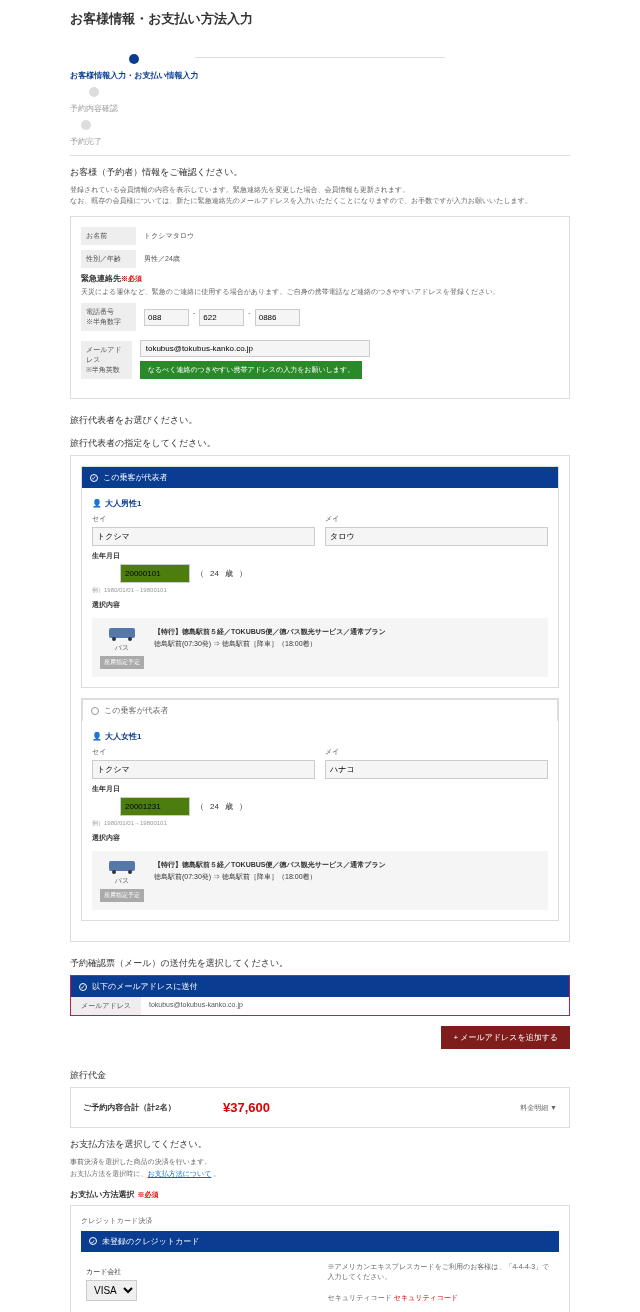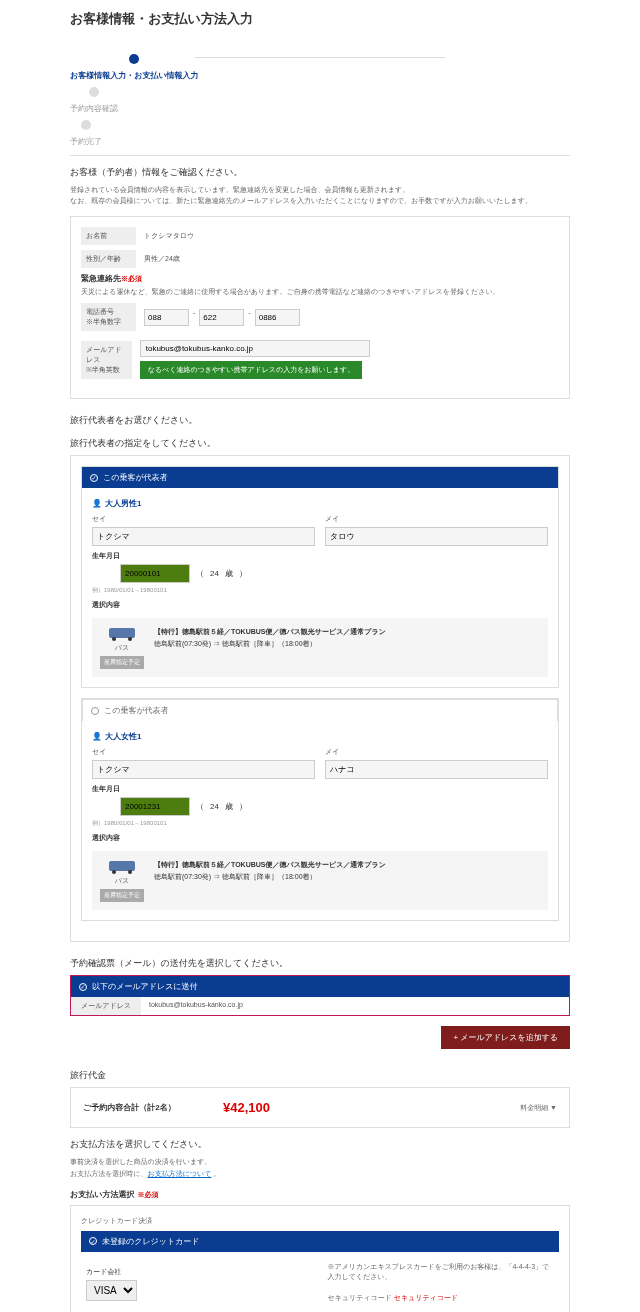--- a/index.html
+++ b/index.html
@@ -203,21 +203,21 @@
       <div class="value-cell">tokubus@tokubus-kanko.co.jp</div>
     </div>
   </div>
   <div class="clearfix">
       <div class="add-btn">メールアドレスを追加する</div>
     </div>
 
   <div class="section-title">旅行代金</div>
   <div class="price-panel">
     <div class="price-label">ご予約内容合計（計2名）</div>
-    <div class="price-val">¥42,100</div>
+    <div class="price-val">¥37,600</div>
     <div class="price-detail">料金明細 ▼</div>
   </div>
 
   <div class="section-title">お支払方法を選択してください。</div>
   <div class="section-desc">
     <span>事前決済を選択した商品の決済を行います。</span><br>
     <span>お支払方法を選択時に、</span><a href="#">お支払方法について</a><span> 。</span>
   </div>
   <div class="pay-title"><span>お支払い方法選択</span><span class="req">※必須</span></div>
   <div class="cc-section">

